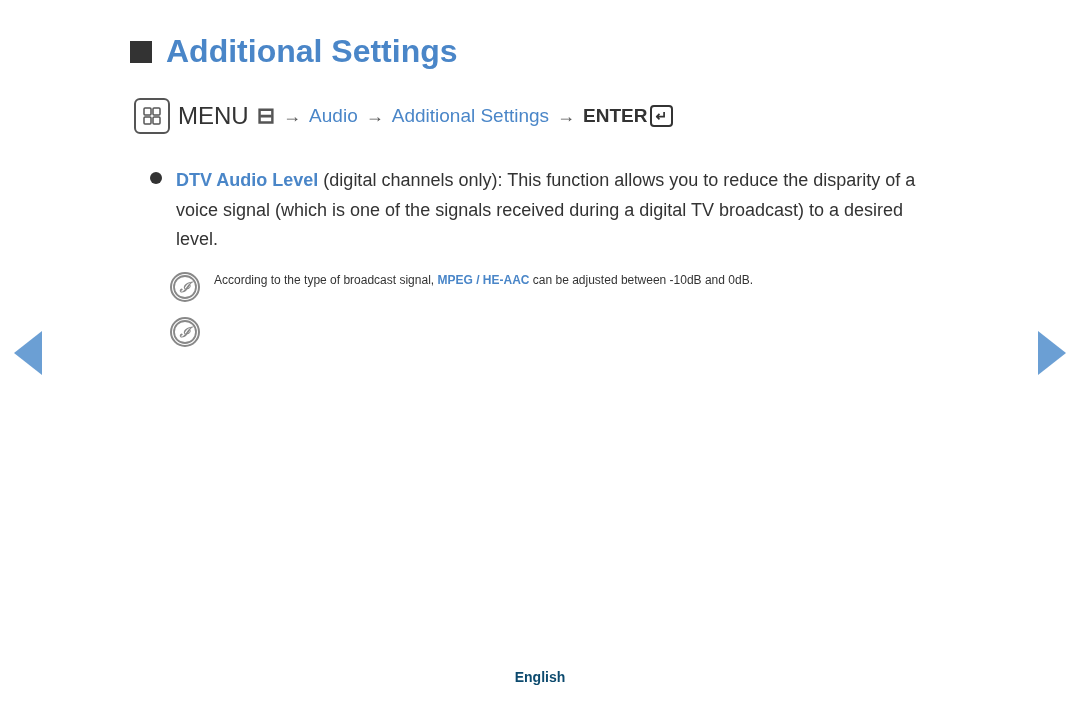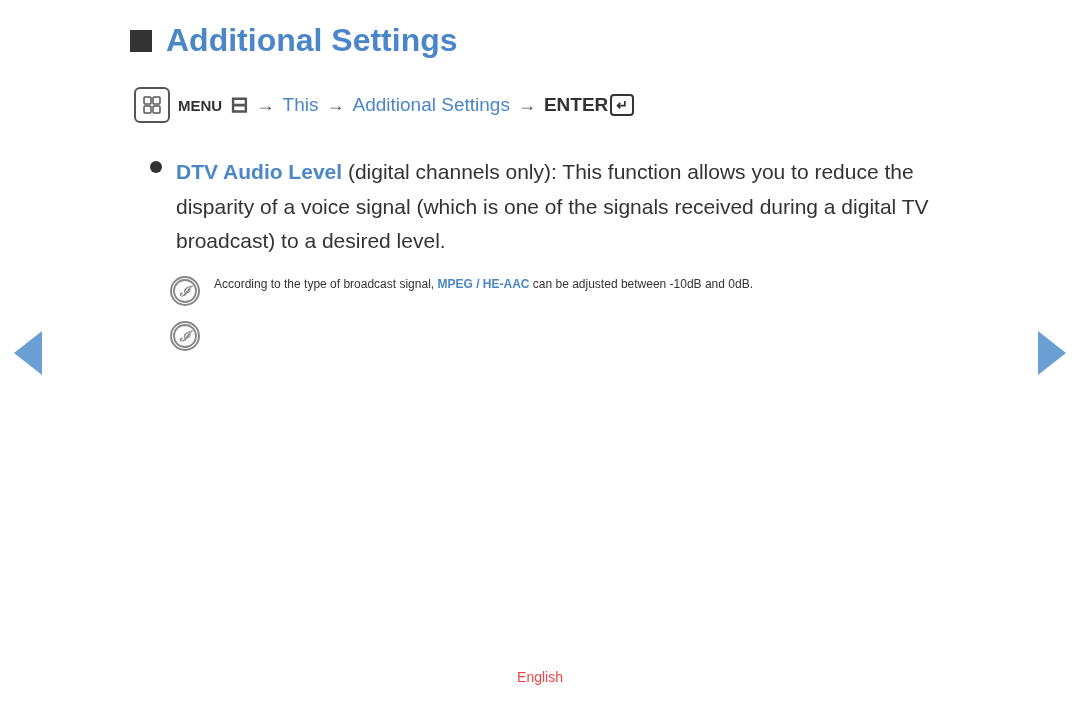--- a/index.html
+++ b/index.html
@@ -11,21 +11,21 @@
       font-family: 'Arial', sans-serif;
       font-size: 18px;
       color: #333333;
       position: relative;
       overflow: hidden;
     }
 
     .page-content {
       padding: 17px 80px 40px 80px;
       max-width: 980px;
-      margin: 5px auto;
+      margin: 16px auto;
     }
 
     .title-row {
       display: flex;
       align-items: center;
       gap: 14px;
       margin-bottom: 28px;
     }
 
     .title-square {
@@ -57,22 +57,22 @@
       width: 36px;
       height: 36px;
       border: 2px solid #555;
       border-radius: 6px;
       font-size: 14px;
       color: #555;
       flex-shrink: 0;
     }
 
     .menu-label {
-      font-weight: bold;
-      font-size: 15px;
+      font-weight: normal;
+      font-size: 24px;
       color: #333;
     }
 
     .menu-arrow {
       color: #555;
       font-size: 18px;
     }
 
     .menu-sound {
       color: #4a86c8;
@@ -116,21 +116,21 @@
     .bullet-dot {
       width: 12px;
       height: 12px;
       background: #333;
       border-radius: 50%;
       flex-shrink: 0;
       margin-top: 6px;
     }
 
     .bullet-text {
-      font-size: 21px;
+      font-size: 18px;
       line-height: 1.65;
       color: #333;
     }
 
     .highlight-blue {
       color: #4a86c8;
       font-weight: bold;
     }
 
     .note-item {
@@ -189,22 +189,22 @@
       border-left: 28px solid #6b9fd4;
       cursor: pointer;
     }
 
     .footer {
       position: absolute;
       bottom: 20px;
       left: 50%;
       transform: translateX(-50%);
       font-size: 14px;
-      font-weight: normal;
-      color: #ef4444;
+      font-weight: bold;
+      color: #0c4a6e;
     }
   </style>
 </head>
 <body>
 
 <div class="page-content">
 
   <div class="title-row">
     <div class="title-square"></div>
     <h1 class="page-title">Additional Settings</h1>
@@ -215,21 +215,21 @@
       <svg width="20" height="20" viewBox="0 0 20 20" fill="none" xmlns="http://www.w3.org/2000/svg">
         <rect x="2" y="2" width="7" height="7" rx="1" stroke="#555" stroke-width="1.5"></rect>
         <rect x="11" y="2" width="7" height="7" rx="1" stroke="#555" stroke-width="1.5"></rect>
         <rect x="2" y="11" width="7" height="7" rx="1" stroke="#555" stroke-width="1.5"></rect>
         <rect x="11" y="11" width="7" height="7" rx="1" stroke="#555" stroke-width="1.5"></rect>
       </svg>
     </span>
     <span class="menu-label">MENU</span>
     <span style="font-size:22px; font-weight:bold; color:#555;">⊟</span>
     <span class="menu-arrow">→</span>
-    <span class="menu-sound">This</span>
+    <span class="menu-sound">Audio</span>
     <span class="menu-arrow">→</span>
     <span class="menu-additional">Additional Settings</span>
     <span class="menu-arrow">→</span>
     <span class="menu-enter">
       <span>ENTER</span>
         <span class="enter-icon">↵</span>
     </span>
   </div>
 
   <div class="bullet-section">

